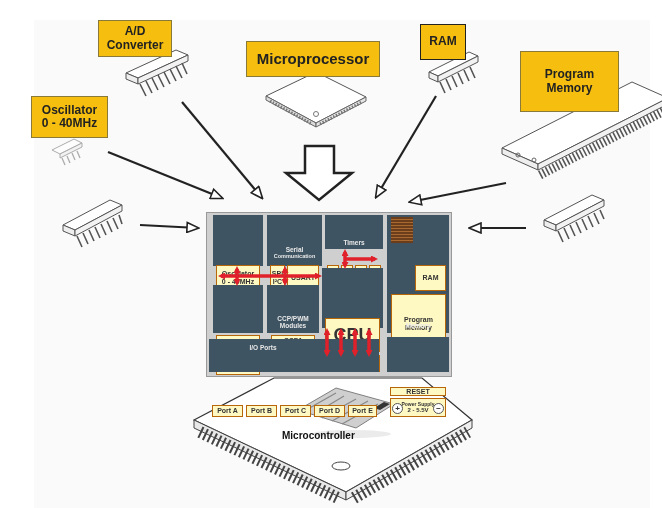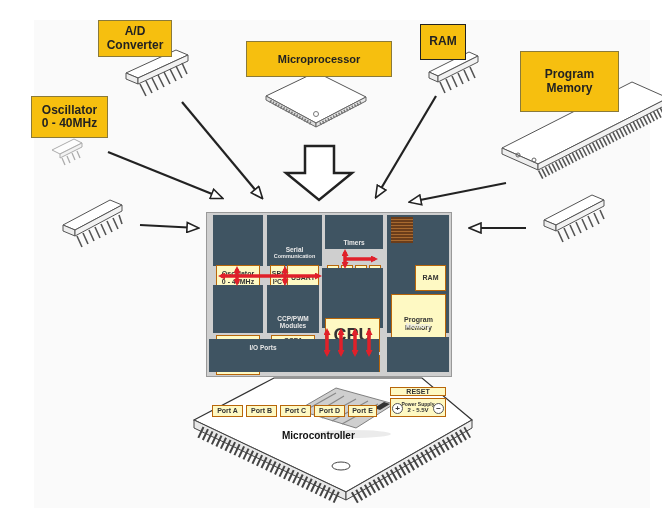--- a/index.html
+++ b/index.html
@@ -105,21 +105,21 @@
       <ellipse cx="335" cy="434" rx="40" ry="4" fill="#ddd" opacity="0.6"></ellipse>
     </g>
   </svg>
 
   <div class="label" style="left:82px;top:20px;width:74px;height:37px;font-size:12px;">
     <div>
         <div>A/D</div>
         <div>Converter</div>
       </div>
   </div>
-  <div class="label" style="left:230px;top:41px;width:146px;height:36px;font-size:11px;">Microprocessor</div>
+  <div class="label" style="left:230px;top:41px;width:134px;height:36px;font-size:15px;">Microprocessor</div>
   <div class="label" style="left:404px;top:24px;width:46px;height:36px;font-size:12px;border-color:#222;">RAM</div>
   <div class="label" style="left:504px;top:51px;width:99px;height:61px;font-size:12px;">
     <div>
         <div>Program</div>
         <div>Memory</div>
       </div>
   </div>
   <div class="label" style="left:15px;top:96px;width:77px;height:42px;font-size:12px;">
     <div>
         <div>Oscillator</div>

